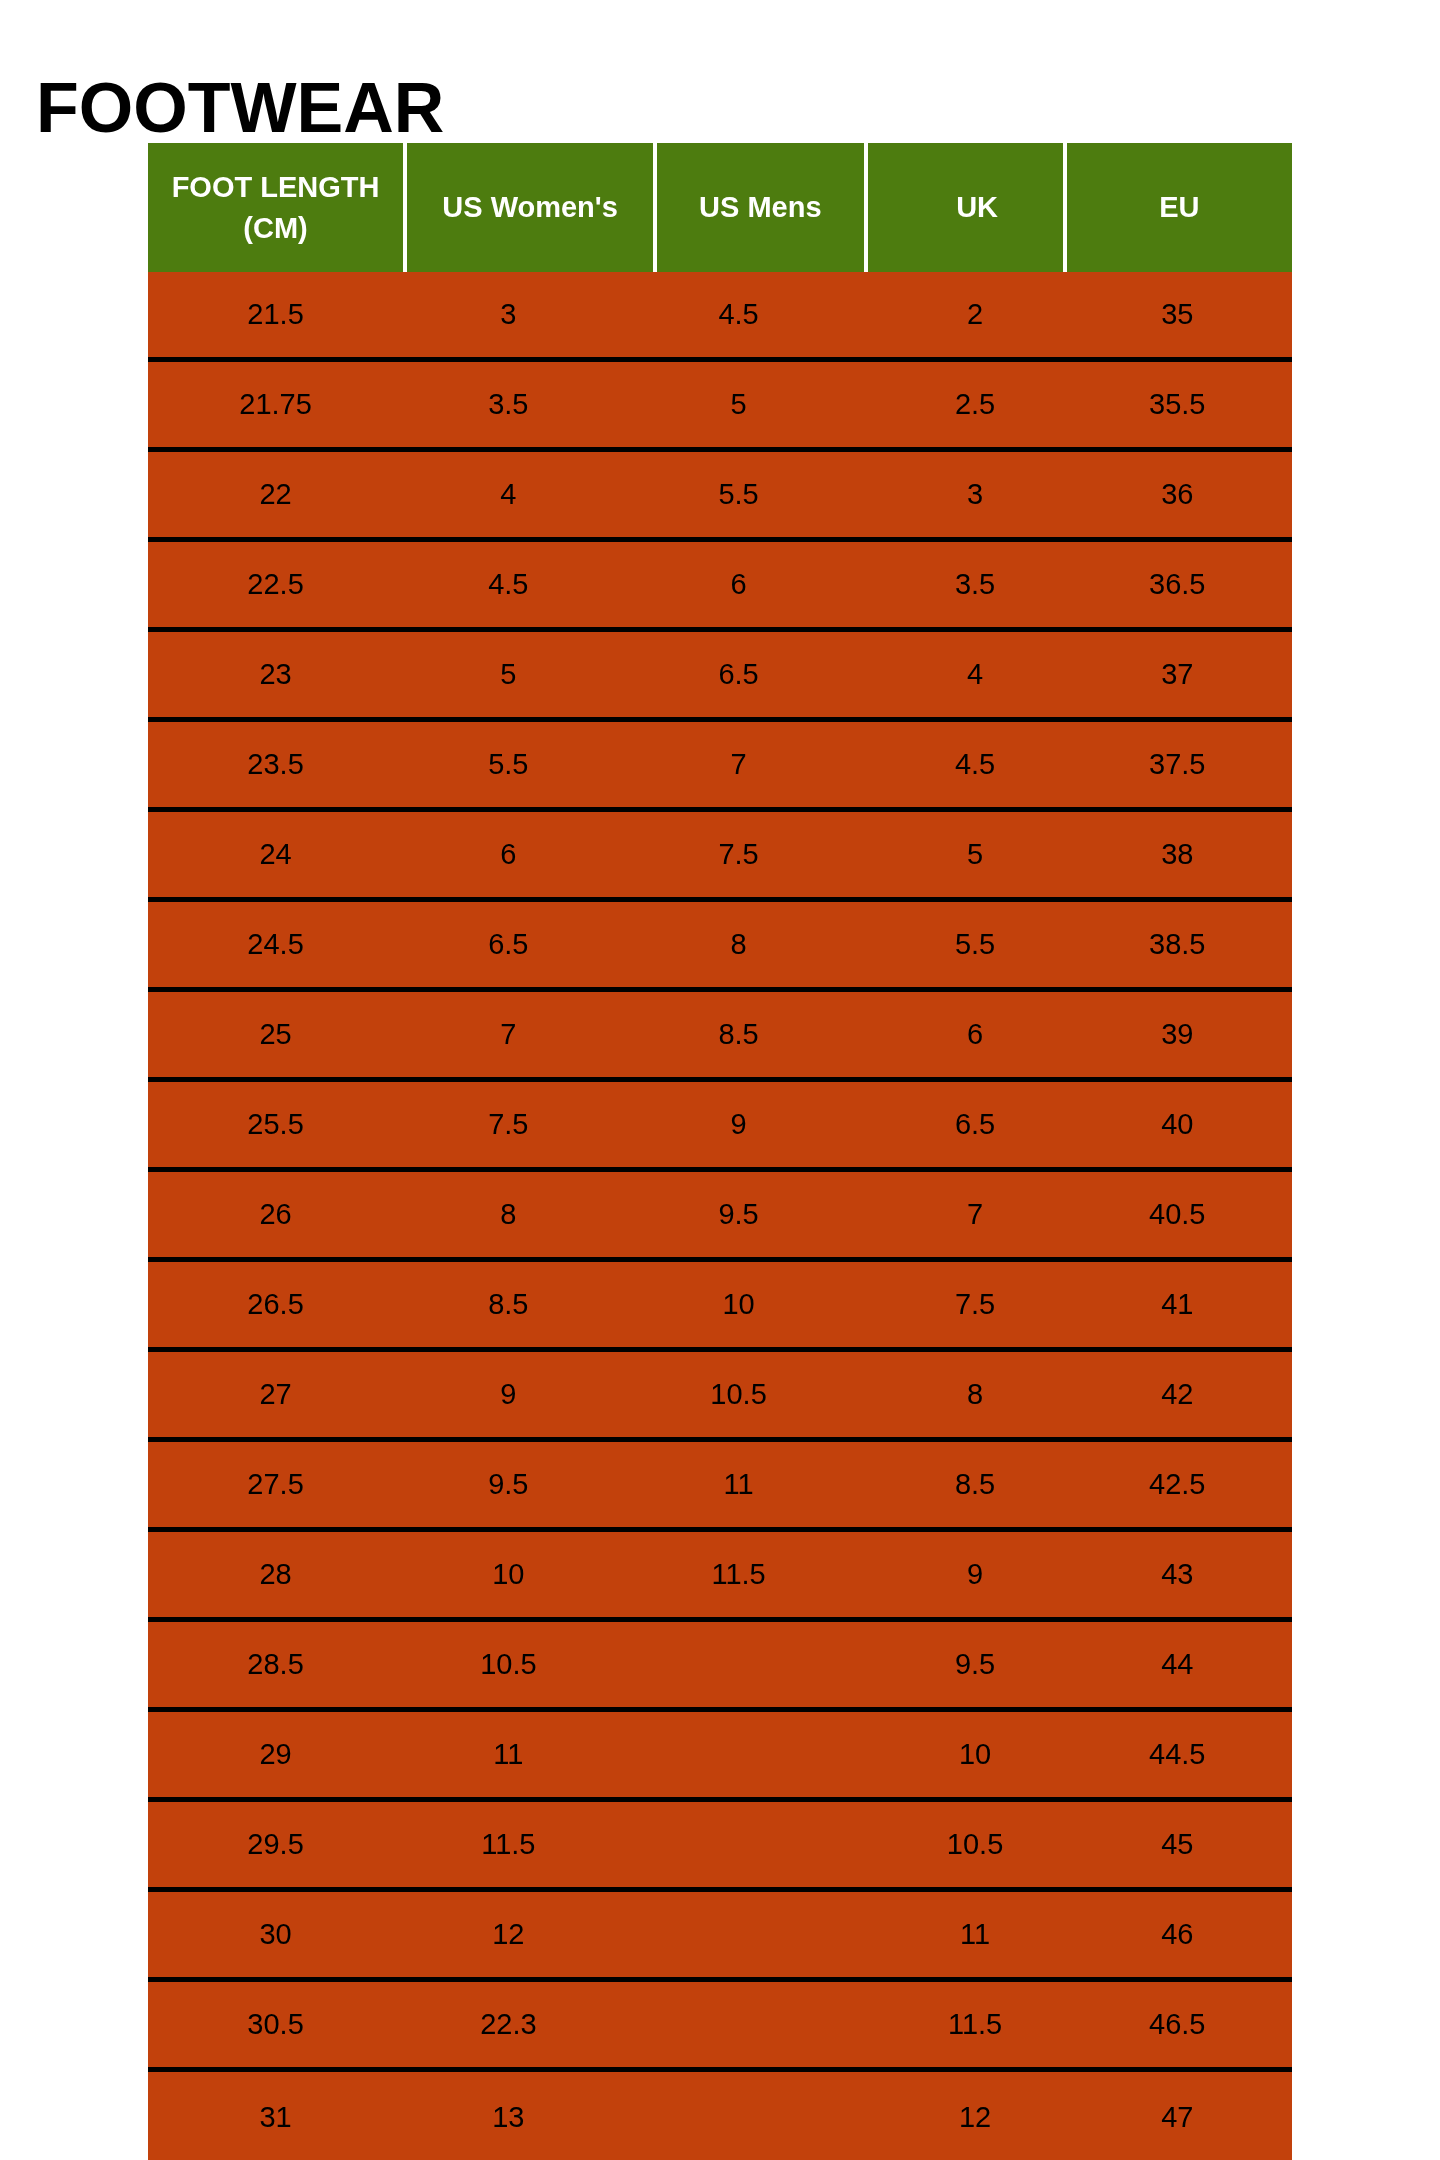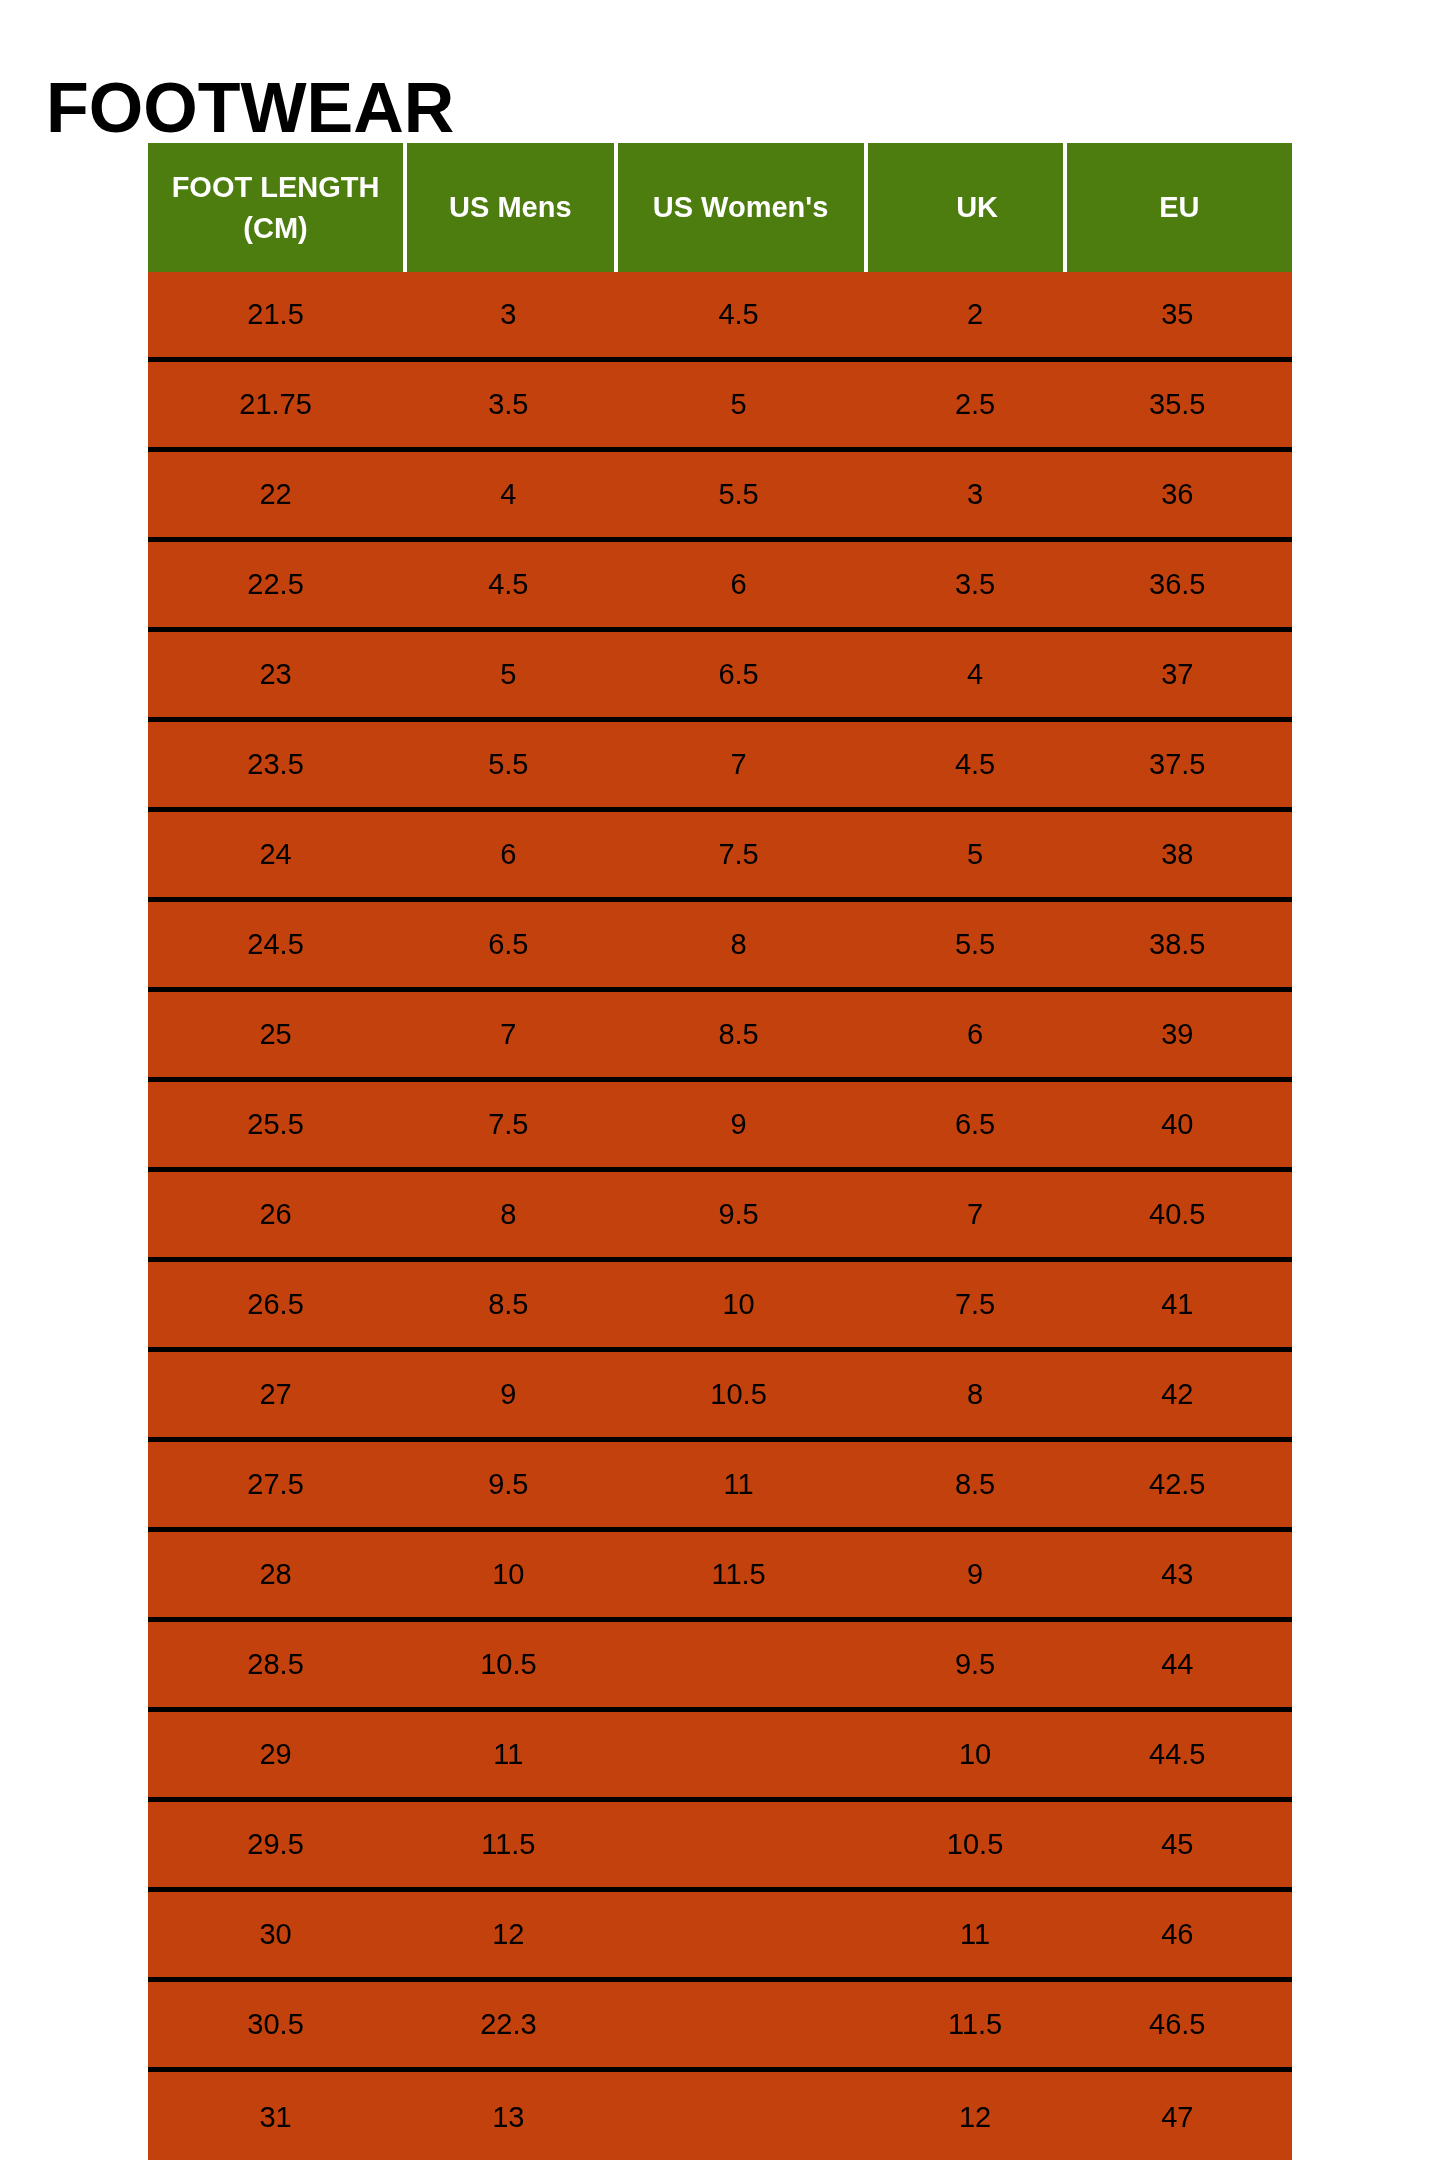--- a/index.html
+++ b/index.html
@@ -9,21 +9,21 @@
     font-family: "Liberation Sans", sans-serif;
   }
   body {
     position: relative;
     width: 1440px;
     height: 2160px;
     overflow: hidden;
   }
   .page-title {
     position: absolute;
-    left: 46px;
+    left: 36px;
     top: 24px;
     font-size: 70px;
     font-weight: bold;
     color: #000000;
     line-height: 74px;
     letter-spacing: 0px;
     white-space: nowrap;
   }
   .size-table {
     position: absolute;
@@ -79,22 +79,22 @@
 </style>
 </head>
 <body>
 
 <h1 class="page-title">FOOTWEAR</h1>
 
 <div class="size-table">
   <div class="thead">
     <div class="hcell col0">FOOT LENGTH
 (CM)</div>
+    <div class="hcell col2">US Women's</div>
     <div class="hcell col1">US Mens</div>
-    <div class="hcell col2">US Women's</div>
     <div class="hcell col3">UK</div>
     <div class="hcell col4">EU</div>
   </div>
   <div class="tbody">
       <div class="row">
         <div class="cell col0">21.5</div>
         <div class="cell col1">3</div>
         <div class="cell col2">4.5</div>
         <div class="cell col3">2</div>
         <div class="cell col4">35</div>

